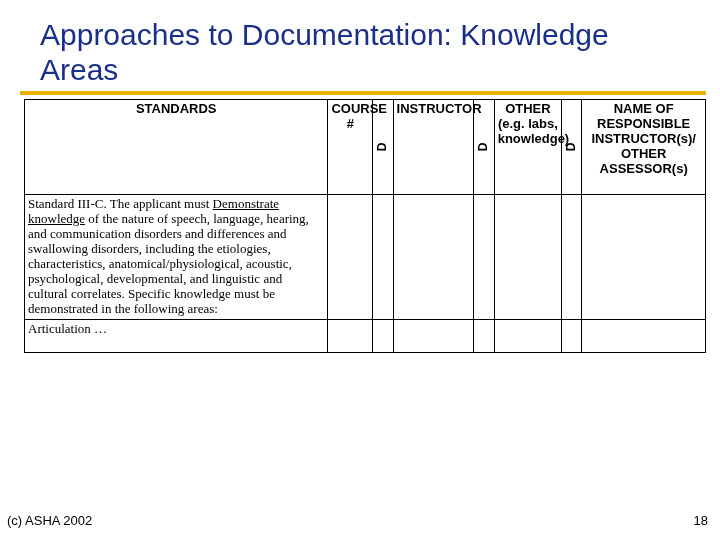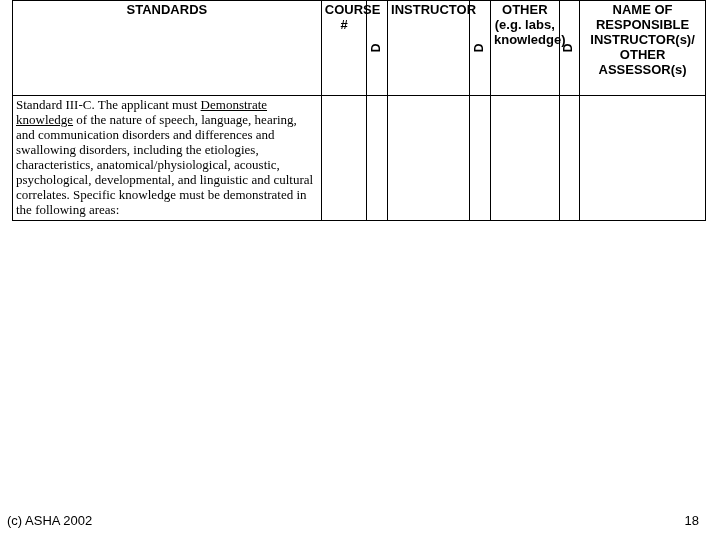--- a/index.html
+++ b/index.html
@@ -35,21 +35,21 @@
     position: absolute;
     left: 20px;
     right: 14px;
     bottom: 4px;
     height: 4px;
     background: #e9b200;
     z-index: 1;
   }
 
   .table-wrap {
-    margin: 0 14px 0 12px;
+    margin: 0 14px 0 24px;
   }
   table.grid {
     border-collapse: collapse;
     width: 100%;
     table-layout: fixed;
   }
   table.grid th, table.grid td {
     border: 1px solid #000;
     vertical-align: top;
     font-size: 13px;
@@ -98,27 +98,31 @@
 
   .row-narrow td { height: 28px; }
 
   .footer-credit, .footer-page {
     position: absolute;
     bottom: 12px;
     font-size: 13px;
     color: #000;
   }
   .footer-credit { left: 7px; right: 0; text-align: left; }
-  .footer-page   { right: 21px; }
+  .footer-page   { right: 12px; }
 </style>
 </head>
 <body>
 
 <div class="slide">
 
+  <div class="title-wrap">
+    <div class="title">Approaches to Documentation: Knowledge Areas</div>
+    <div class="rule"></div>
+  </div>
 
   <div class="table-wrap">
     <table class="grid">
       <colgroup>
         <col class="c1">
           <col class="c2">
           <col class="c3">
           <col class="c4">
         <col class="c5">
           <col class="c6">
@@ -149,19 +153,29 @@
             <span>Standard III-C.  The applicant must </span><u>Demonstrate knowledge</u><span> of the nature of speech, language, hearing, and communication disorders and differences and swallowing disorders, including the etiologies, characteristics, anatomical/physiological, acoustic, psychological, developmental, and linguistic and cultural correlates.  Specific knowledge must be demonstrated in the following areas:</span>
           </td>
           <td></td>
           <td></td>
           <td></td>
           <td></td>
           <td></td>
           <td></td>
           <td></td>
         </tr>
+        <tr class="row-narrow">
+          <td class="body-cell">Articulation …</td>
+          <td></td>
+          <td></td>
+          <td></td>
+          <td></td>
+          <td></td>
+          <td></td>
+          <td></td>
+        </tr>
       </tbody>
     </table>
   </div>
 
   <div class="footer-credit">(c) ASHA 2002</div>
   <div class="footer-page">18</div>
 </div>
 
 </body></html>

